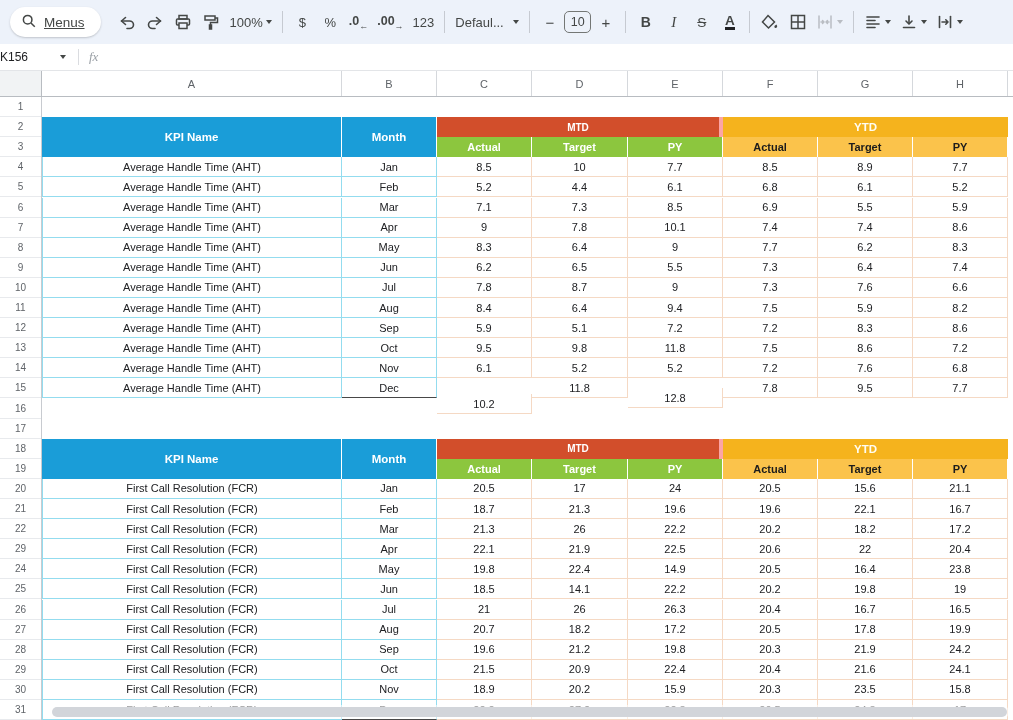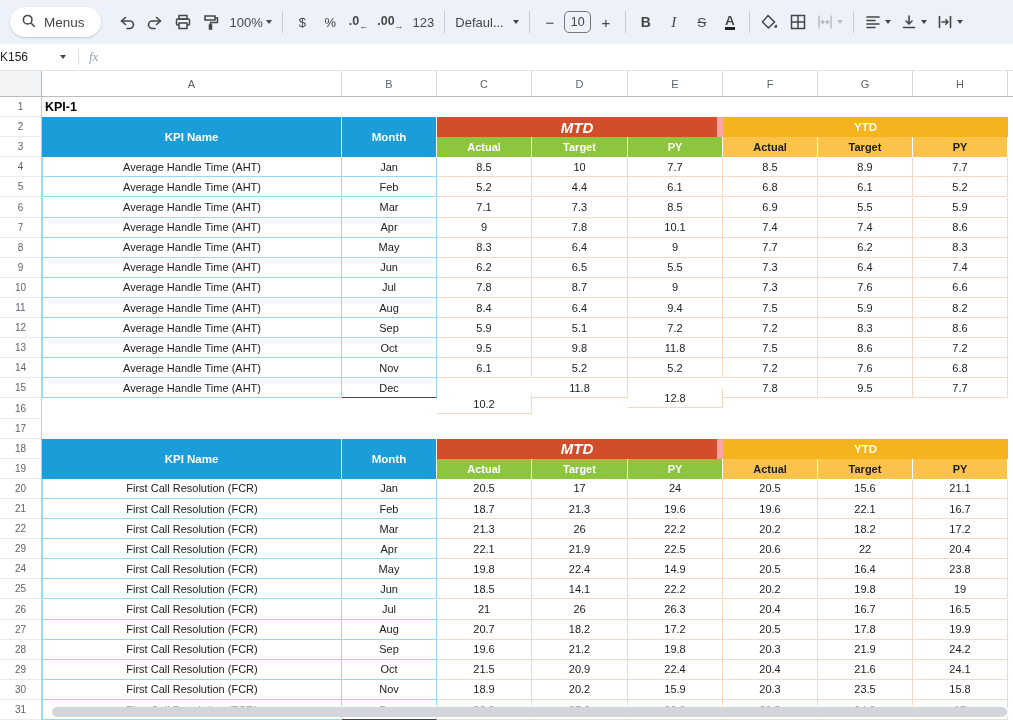--- a/index.html
+++ b/index.html
@@ -10,21 +10,21 @@
     -webkit-font-smoothing:antialiased;
   }
   
   .toolbar {
     height:44px; background:var(--toolbar-bg); display:flex; align-items:center;
     padding:0 4px 0 10px; gap:1px; white-space:nowrap; overflow:hidden;
   }
   .pill {
     background:#fff; border-radius:18px; height:30px; display:flex; align-items:center;
     gap:7px; padding:0 16px 0 11px; box-shadow:0 1px 2px rgba(60,64,67,.25); margin-right:12px;
-    color:#444746; font-size:13.5px; flex:0 0 auto;
+    color:#444746; font-size:13.5px; flex:0 0 auto;text-decoration:underline;
   }
   .tb-btn {
     height:28px; min-width:27px; display:flex; align-items:center; justify-content:center;
     border-radius:4px; color:#444746; font-size:13px; gap:3px; padding:0 4px; flex:0 0 auto;
   }
   .tb-btn svg { display:block; }
   .caret { width:0; height:0; border-left:3.5px solid transparent; border-right:3.5px solid transparent; border-top:4px solid #444746; }
   .caret.grey { border-top-color:#b9bdc3; }
   .divider { width:1px; height:22px; background:#c6cad1; margin:0 5px; flex:0 0 auto; }
   .bold-g { font-weight:bold; font-size:14px; }
@@ -57,21 +57,21 @@
     position:absolute; left:0; width:41px; display:flex; align-items:center; justify-content:center;
     font-size:10px; color:#5f6368; border-bottom:1px solid #e8eaed;
   }
   .canvas { position:absolute; left:42px; top:0; width:971px; height:100%; overflow:hidden; }
   .cell {
     position:absolute; display:flex; align-items:center; justify-content:center;
     font-size:11px; color:#202124; overflow:hidden;
   }
   .tbl-label { position:absolute; display:flex; align-items:center; padding-left:3px; font-size:12.5px; font-weight:bold; color:#000; }
   .h-blue   { background:var(--blue);  color:#fff; font-weight:bold; font-size:11.5px; border-right:1px solid #fff; }
-  .h-red    { background:var(--red);   color:#fff; font-weight:bold; font-size:15px; border-right:6px solid #fca5a5;font-style:italic; }
+  .h-red    { background:var(--red);   color:#fff; font-weight:bold; font-size:10px; border-right:4px solid #fca5a5; }
   .h-gold   { background:var(--gold);  color:#fffdf2; font-weight:bold; font-size:11.5px; }
   .h-green  { background:var(--green); color:#fff; font-weight:bold; border-right:1px solid #fff; }
   .h-goldsub{ background:var(--goldsub); color:#1c1c1c; font-weight:bold; border-right:1px solid #fff; }
   .c-cyan  { border-right:1px solid var(--cyan); border-bottom:1px solid var(--cyan); }
   .c-cyan-l{ border-left:1px solid var(--cyan); }
   .c-peach { border-right:1px solid var(--peach); border-bottom:1px solid var(--peach); }
   .month-last { border-bottom:1.5px solid #474747 !important; }
   
   .hscroll {
     position:absolute; left:52px; top:707px; width:955px; height:10px;
@@ -287,21 +287,20 @@
       <div class="rownum" style="top: 462.3px; height: 20.1px;">24</div>
       <div class="rownum" style="top: 482.4px; height: 20.1px;">25</div>
       <div class="rownum" style="top: 502.5px; height: 20.1px;">26</div>
       <div class="rownum" style="top: 522.6px; height: 20.1px;">27</div>
       <div class="rownum" style="top: 542.7px; height: 20.1px;">28</div>
       <div class="rownum" style="top: 562.8px; height: 20.1px;">29</div>
       <div class="rownum" style="top: 582.9px; height: 20.1px;">30</div>
       <div class="rownum" style="top: 603px; height: 20.1px;">31</div>
     </div>
   <div class="canvas">
-      <div class="tbl-label" style="left: 0px; top: 0px; width: 300px; height: 20.1px;">KPI-1</div>
       <div class="cell h-blue" style="left: 0px; top: 20.1px; width: 300px; height: 40.2px;">KPI Name</div>
       <div class="cell h-blue" style="left: 300px; top: 20.1px; width: 95px; height: 40.2px;">Month</div>
       <div class="cell h-red" style="left: 395px; top: 20.1px; width: 286px; height: 20.1px;">MTD</div>
       <div class="cell h-gold" style="left: 681px; top: 20.1px; width: 285px; height: 20.1px;">YTD</div>
       <div class="cell h-green" style="left: 395px; top: 40.2px; width: 95px; height: 20.1px;">Actual</div>
       <div class="cell h-goldsub" style="left: 681px; top: 40.2px; width: 95px; height: 20.1px;">Actual</div>
       <div class="cell h-green" style="left: 490px; top: 40.2px; width: 96px; height: 20.1px;">Target</div>
       <div class="cell h-goldsub" style="left: 776px; top: 40.2px; width: 95px; height: 20.1px;">Target</div>
       <div class="cell h-green" style="left: 586px; top: 40.2px; width: 95px; height: 20.1px;">PY</div>
       <div class="cell h-goldsub" style="left: 871px; top: 40.2px; width: 95px; height: 20.1px;">PY</div>

